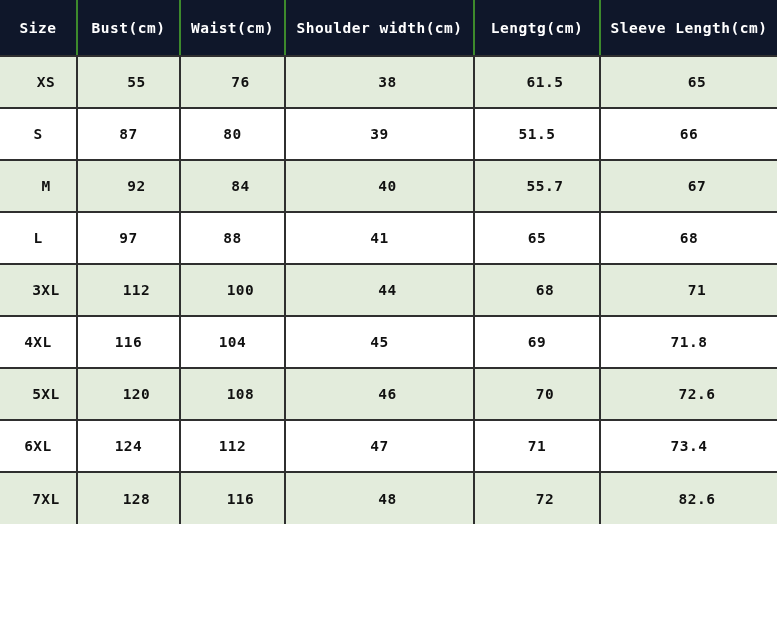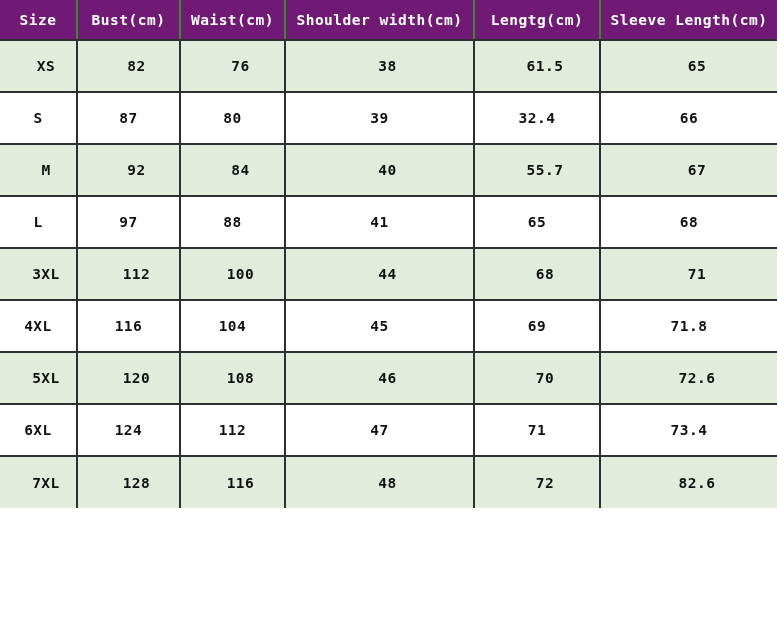--- a/index.html
+++ b/index.html
@@ -23,22 +23,22 @@
   
   col.c-size     { width: 77px;  }
   col.c-bust     { width: 103px; }
   col.c-waist    { width: 105px; }
   col.c-shoulder { width: 189px; }
   col.c-length   { width: 126px; }
   col.c-sleeve   { width: 177px; }
 
   
   #size-chart thead th {
-    height: 40px;
-    background: #701a75;
+    height: 56px;
+    background: #0f172a;
     color: #ffffff;
     font-size: 14.5px;
     font-weight: bold;
     letter-spacing: 0.5px;
     text-align: center;
     vertical-align: middle;
     border-right: 2px solid #3d8a2c;
     border-bottom: 2px solid #2f2f2f;
     box-sizing: border-box;
     white-space: nowrap;
@@ -91,32 +91,32 @@
         <th>Bust(cm)</th>
         <th>Waist(cm)</th>
         <th>Shoulder width(cm)</th>
         <th>Lengtg(cm)</th>
         <th>Sleeve Length(cm)</th>
       </tr>
   </thead>
   <tbody>
       <tr class="row-shade">
         <td>XS</td>
-        <td>82</td>
+        <td>55</td>
         <td>76</td>
         <td>38</td>
         <td>61.5</td>
         <td>65</td>
       </tr>
       <tr class="row-plain">
         <td>S</td>
         <td>87</td>
         <td>80</td>
         <td>39</td>
-        <td>32.4</td>
+        <td>51.5</td>
         <td>66</td>
       </tr>
       <tr class="row-shade">
         <td>M</td>
         <td>92</td>
         <td>84</td>
         <td>40</td>
         <td>55.7</td>
         <td>67</td>
       </tr>

